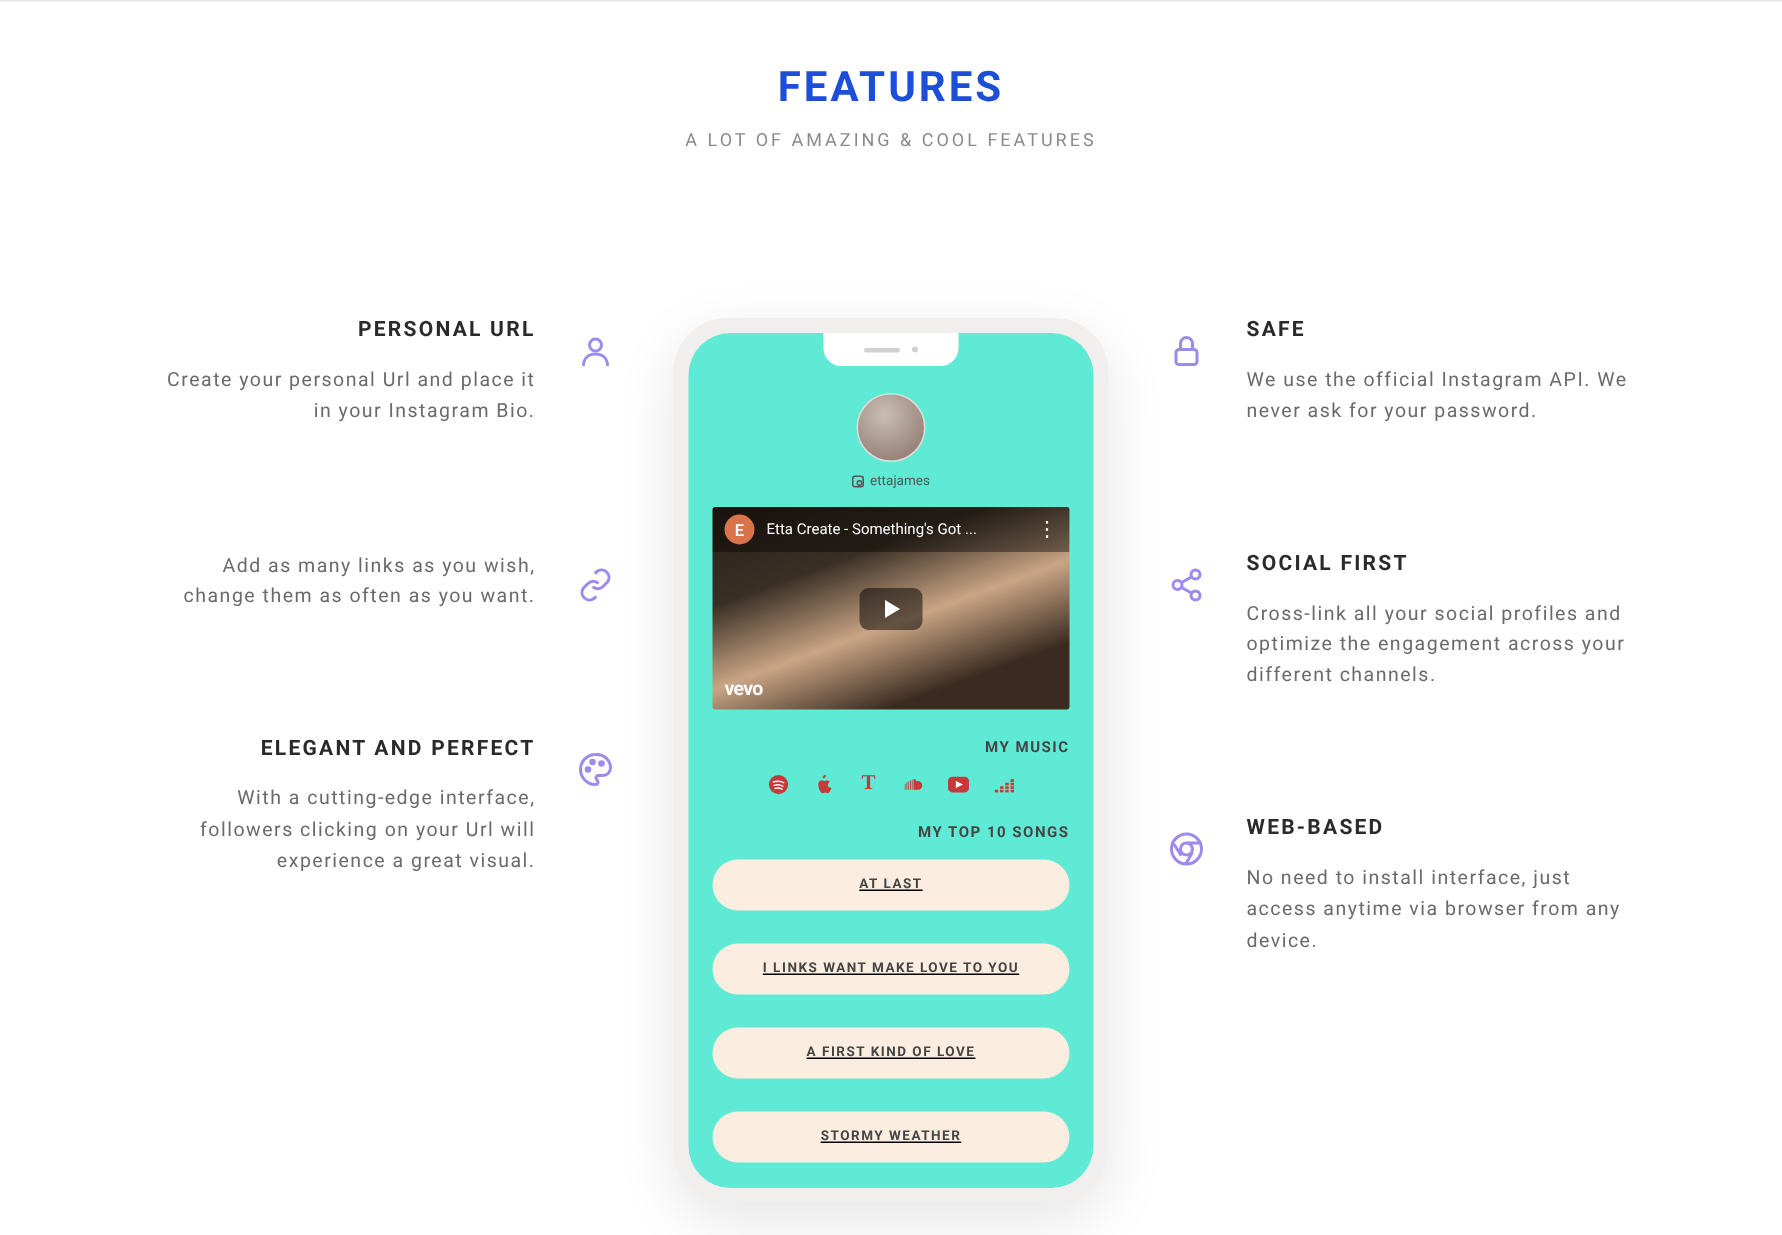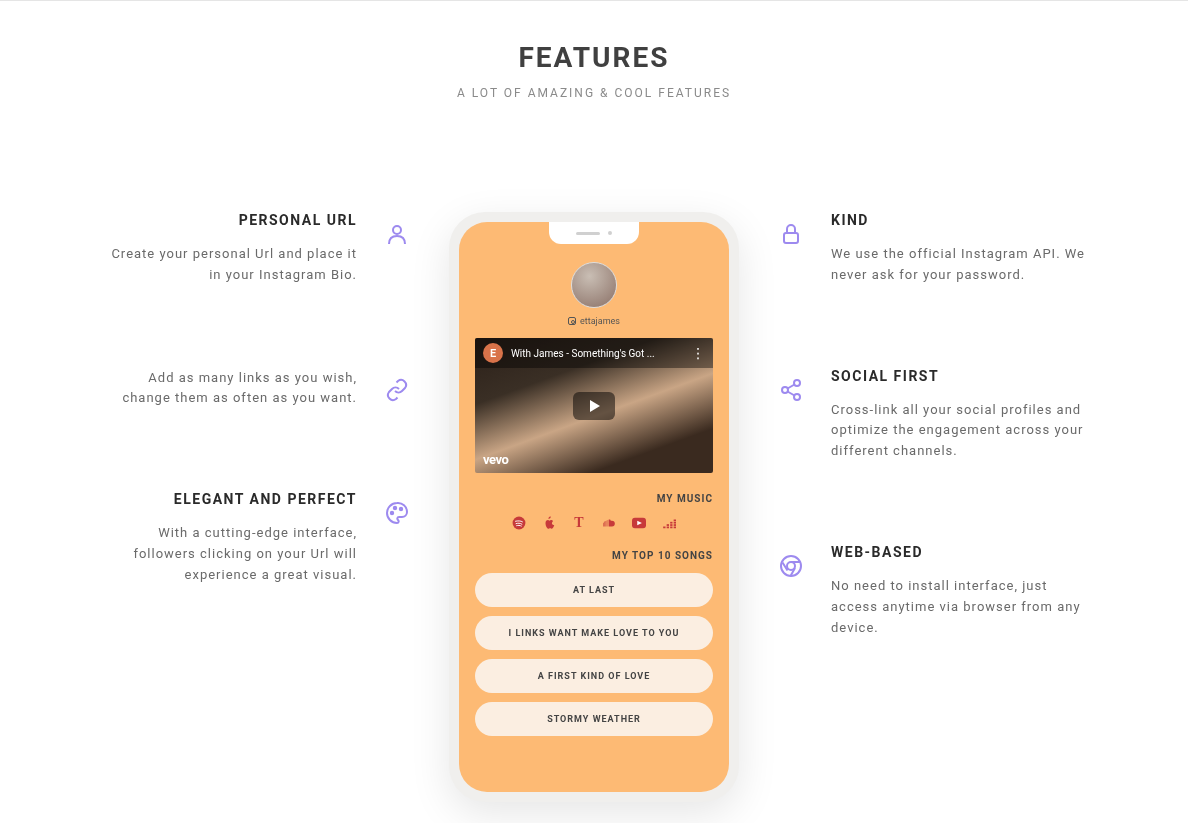--- a/index.html
+++ b/index.html
@@ -15,21 +15,21 @@
     }
     .container {
       max-width: 1160px;
       margin: 0 auto;
     }
     .section-title {
       text-align: center;
       font-size: 28px;
       font-weight: 700;
       letter-spacing: 2px;
-      color: #404040;
+      color: #1d4ed8;
       margin-bottom: 12px;
     }
     .section-subtitle {
       text-align: center;
       font-size: 12px;
       letter-spacing: 2px;
       color: #8a8a8a;
       margin-bottom: 112px;
     }
     .features-wrapper {
@@ -113,21 +113,21 @@
     }
     .notch-dot {
       width: 4px;
       height: 4px;
       background: #d0d0d0;
       border-radius: 50%;
     }
     .phone-screen {
       width: 100%;
       height: 100%;
-      background: #fdba74;
+      background: #5eead4;
       border-radius: 28px;
       padding: 40px 16px 16px;
       overflow: hidden;
     }
     .avatar {
       width: 46px;
       height: 46px;
       border-radius: 50%;
       background: radial-gradient(circle at 40% 30%, #c9beb4, #8a7066);
       margin: 0 auto 8px;
@@ -257,21 +257,22 @@
       display: flex;
       align-items: center;
       justify-content: center;
       color: #c73a3a;
       font-size: 14px;
       font-weight: 700;
     }
     .song-list {
       display: flex;
       flex-direction: column;
-      gap: 9px;
+      gap: 22px;
+      text-decoration: underline;
     }
     .song-item {
       background: #fbeee1;
       padding: 12px;
       border-radius: 18px;
       text-align: center;
       font-size: 9px;
       font-weight: 700;
       letter-spacing: 1px;
       color: #444;
@@ -326,21 +327,21 @@
       </div>
       <div class="phone-screen">
         <div class="avatar"></div>
         <div class="username">
           <span class="ig-icon"></span>
           <span>ettajames</span>
         </div>
         <div class="video-embed">
           <div class="video-header">
             <span class="video-badge">E</span>
-            <span class="video-title">With James - Something's Got ...</span>
+            <span class="video-title">Etta Create - Something's Got ...</span>
             <span class="video-menu">⋮</span>
           </div>
           <div class="play-button">
             <span class="play-triangle"></span>
           </div>
           <span class="video-logo">vevo</span>
         </div>
         <div class="phone-section-title">MY MUSIC</div>
         <div class="music-icons">
           <span class="music-icon">
@@ -391,21 +392,21 @@
       </div>
     </div>
 
     <div class="feature-column">
       <div class="feature-item right">
         <svg class="feature-icon" viewBox="0 0 24 24">
           <rect x="5" y="11" width="14" height="10" rx="2"></rect>
           <path d="M8 11V7a4 4 0 1 1 8 0v4"></path>
         </svg>
         <div class="feature-text">
-          <h3 class="feature-title">KIND</h3>
+          <h3 class="feature-title">SAFE</h3>
           <p class="feature-desc">We use the official Instagram API. We never ask for your password.</p>
         </div>
       </div>
       <div class="feature-item right">
         <svg class="feature-icon" viewBox="0 0 24 24">
           <circle cx="18" cy="5" r="3"></circle>
           <circle cx="6" cy="12" r="3"></circle>
           <circle cx="18" cy="19" r="3"></circle>
           <path d="M8.5 10.5l7-4M8.5 13.5l7 4"></path>
         </svg>

